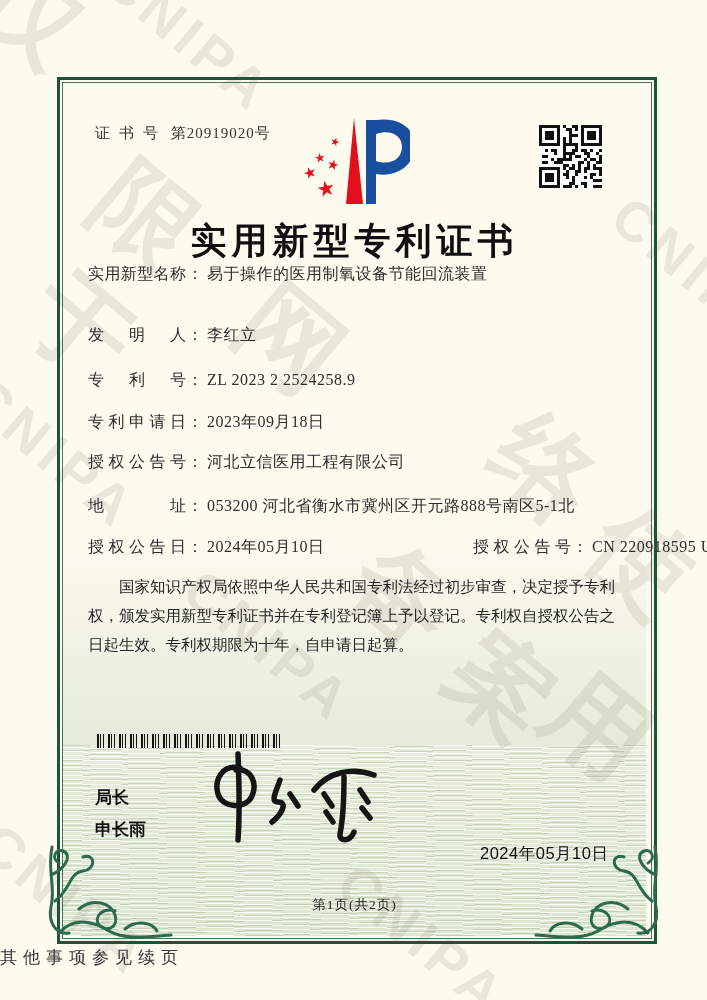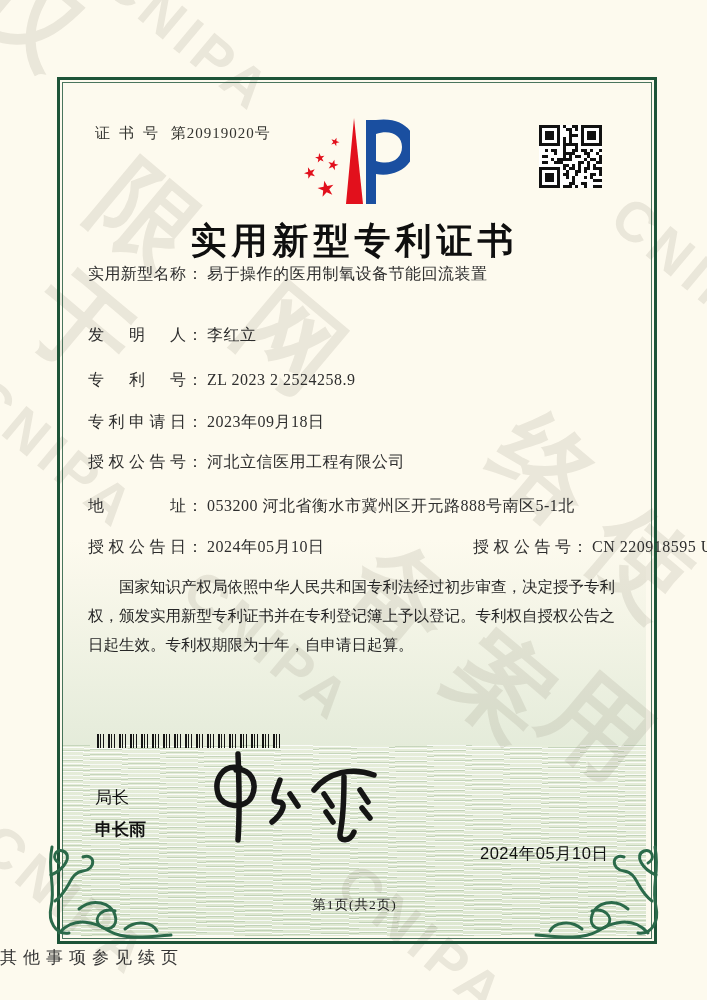--- a/index.html
+++ b/index.html
@@ -54,21 +54,21 @@
   .grant-right{position:absolute;left:385px;top:0;}
 
   .body-text{position:absolute;left:88px;top:562px;width:534px;font-size:15.5px;
              line-height:29px;color:#262626;}
   .body-text p{margin:12px 0 8px 0;text-indent:2em;font-family:Liberation Mono, monospace;}
 
   .barcode{position:absolute;left:97px;top:734px;width:186px;height:14px;
       background:repeating-linear-gradient(90deg,#141414 0 2px,transparent 2px 3px,
                  #141414 3px 4px,transparent 4px 6px,#141414 6px 7px,transparent 7px 11px);}
 
-  .signer-title{position:absolute;left:95px;top:786px;font-size:17px;font-weight:400;
+  .signer-title{position:absolute;left:95px;top:786px;font-size:17px;font-weight:700;
       font-family:"Liberation Sans","DejaVu Sans",sans-serif;color:#111;}
   .signer-name{position:absolute;left:95px;top:818px;font-size:17px;font-weight:600;
       font-family:"Liberation Sans","DejaVu Sans",sans-serif;color:#111;}
   .sig{position:absolute;left:202px;top:750px;}
 
   .sign-date{position:absolute;left:480px;top:843px;font-size:16.5px;font-weight:500;
       font-family:"Liberation Sans","DejaVu Sans",sans-serif;color:#101010;letter-spacing:.5px;}
 
   .page-info{position:absolute;left:58px;top:896px;width:593px;text-align:center;
       font-size:13.5px;color:#222;letter-spacing:1px;}

